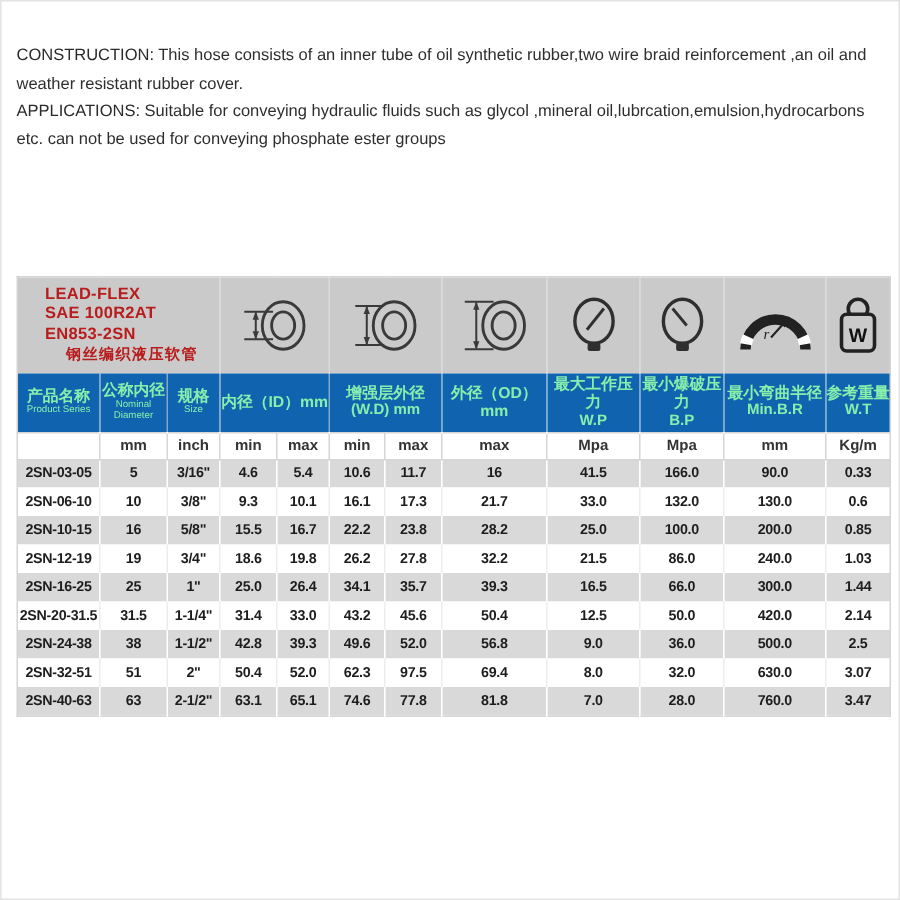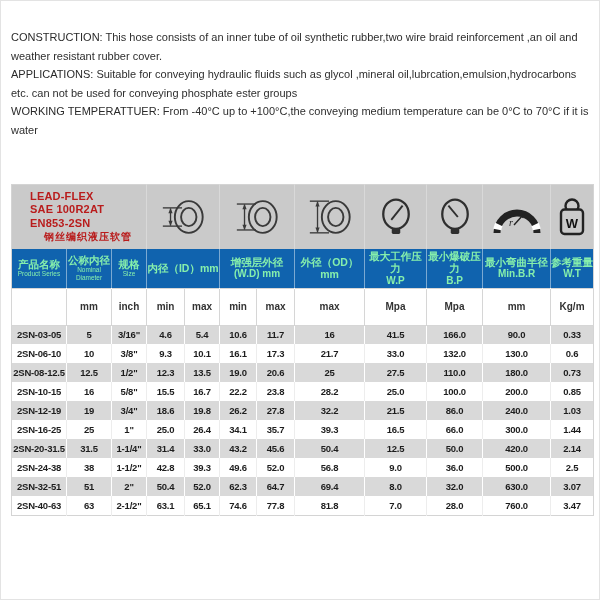--- a/index.html
+++ b/index.html
@@ -36,21 +36,21 @@
   tr.blue-head { height:39px; background:var(--blue,#1063ae); color:#86efac; }
   tr.blue-head th {
     border-right:1px solid rgba(255,255,255,0.45);
     vertical-align:middle; text-align:center; font-weight:700; padding:1px 0;
   }
   tr.blue-head th:last-child { border-right:none; }
   tr.blue-head .cn  { font-size:10.5px; line-height:12.5px; }
   tr.blue-head .sub { font-size:10px;  line-height:12px; }
   tr.blue-head .tiny{ font-size:6.8px; font-weight:400; line-height:8px; transform:scale(0.95); }
 
-  tr.units { height:37px; background:#fff; }
+  tr.units { height:18px; background:#fff; }
   tr.units td {
     border:1px solid #d6d6d6; text-align:center; vertical-align:middle;
     font-size:10px; font-weight:600; color:#333;
   }
 
   tbody.rows tr { height:19px; }
   tbody.rows td {
     text-align:center; vertical-align:middle;
     font-size:9.5px; font-weight:700; color:#1d1d1d; letter-spacing:-0.2px;
   }
@@ -63,21 +63,20 @@
   svg { display:block; margin:0 auto; }
 </style>
 </head>
 <body>
 
 <div class="page">
 
   <div class="intro">
     <p><span class="plabel">CONSTRUCTION:</span><span> This  hose consists of an inner tube of oil synthetic rubber,two wire braid reinforcement ,an oil and weather resistant rubber cover.</span></p>
     <p><span class="plabel">APPLICATIONS:</span><span>  Suitable for conveying hydraulic fluids such as glycol ,mineral oil,lubrcation,emulsion,hydrocarbons etc.  can not be used for conveying phosphate ester groups</span></p>
-    <p><span class="plabel">WORKING TEMPERATTUER:</span><span> From -40°C up to +100°C,the conveying medium temperature can be 0°C to 70°C if it is water</span></p>
   </div>
 
   <table class="spec-table">
     <colgroup>
       <col class="c1">
         <col class="c2">
         <col class="c3">
         <col class="c4">
       <col class="c5">
         <col class="c6">
@@ -242,34 +241,20 @@
           <td>10.1</td>
           <td>16.1</td>
           <td>17.3</td>
           <td>21.7</td>
           <td>33.0</td>
           <td>132.0</td>
           <td>130.0</td>
           <td>0.6</td>
         </tr>
         <tr>
-          <td>2SN-08-12.5</td>
-          <td>12.5</td>
-          <td>1/2"</td>
-          <td>12.3</td>
-          <td>13.5</td>
-          <td>19.0</td>
-          <td>20.6</td>
-          <td>25</td>
-          <td>27.5</td>
-          <td>110.0</td>
-          <td>180.0</td>
-          <td>0.73</td>
-        </tr>
-        <tr>
           <td>2SN-10-15</td>
           <td>16</td>
           <td>5/8"</td>
           <td>15.5</td>
           <td>16.7</td>
           <td>22.2</td>
           <td>23.8</td>
           <td>28.2</td>
           <td>25.0</td>
           <td>100.0</td>
@@ -332,21 +317,21 @@
           <td>500.0</td>
           <td>2.5</td>
         </tr>
         <tr>
           <td>2SN-32-51</td>
           <td>51</td>
           <td>2"</td>
           <td>50.4</td>
           <td>52.0</td>
           <td>62.3</td>
-          <td>64.7</td>
+          <td>97.5</td>
           <td>69.4</td>
           <td>8.0</td>
           <td>32.0</td>
           <td>630.0</td>
           <td>3.07</td>
         </tr>
         <tr>
           <td>2SN-40-63</td>
           <td>63</td>
           <td>2-1/2"</td>

